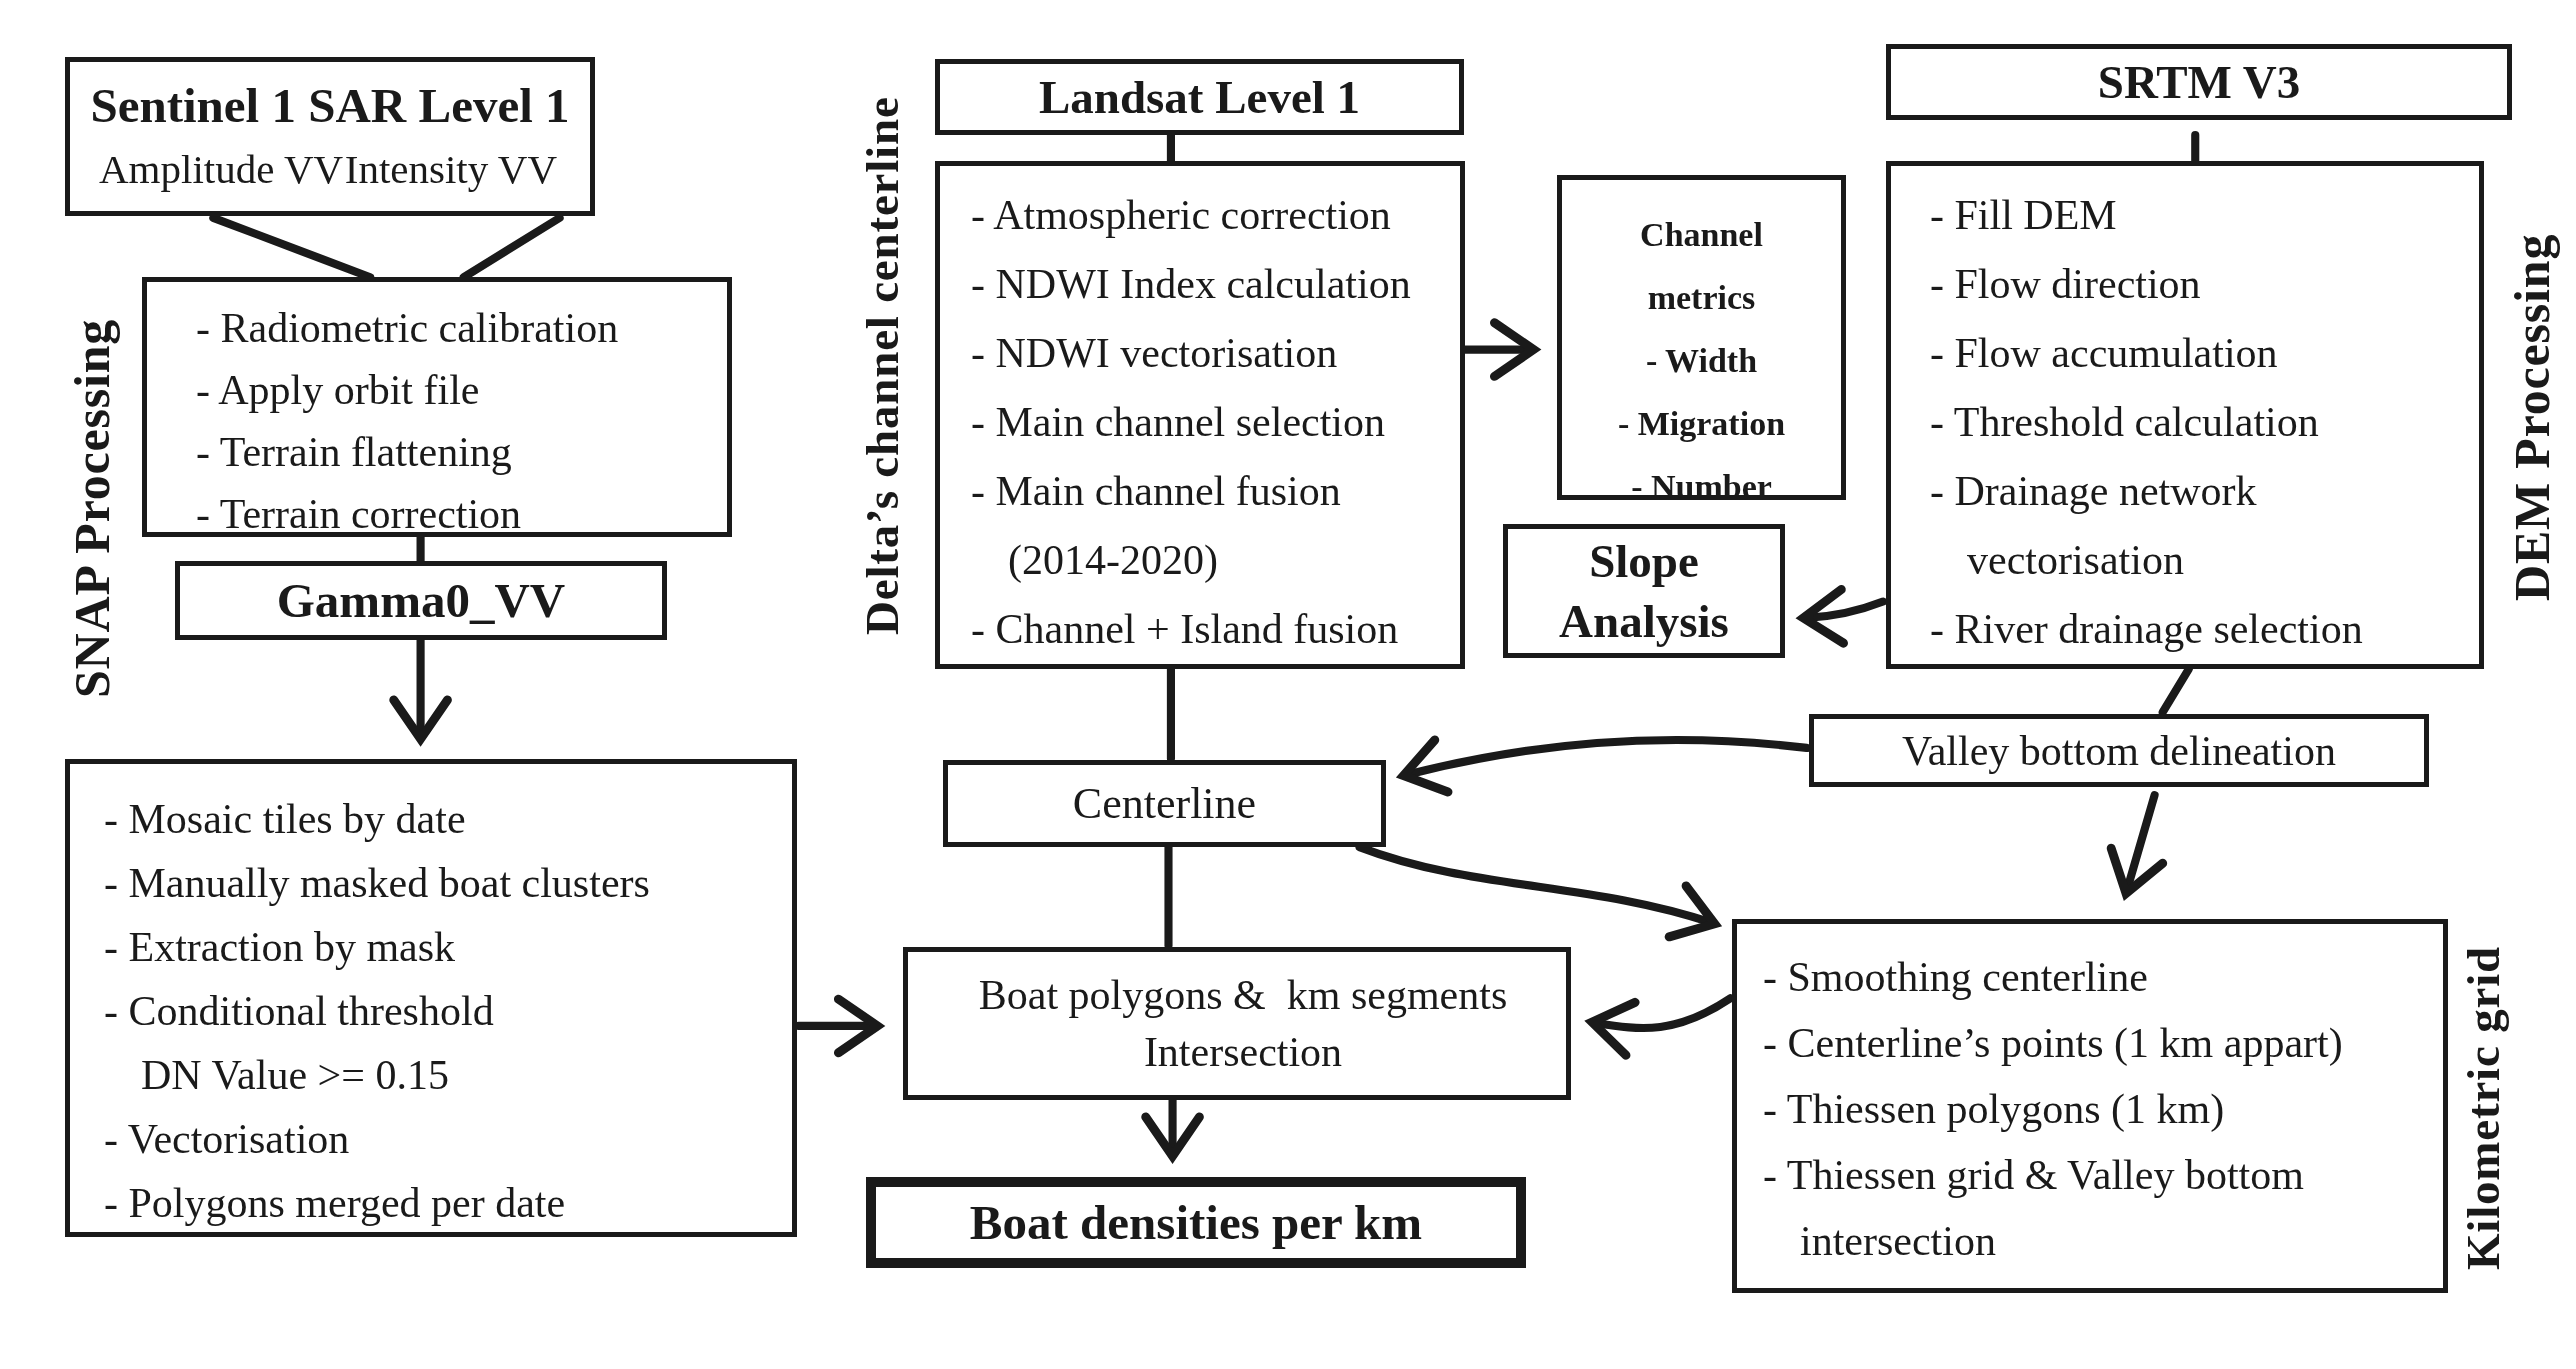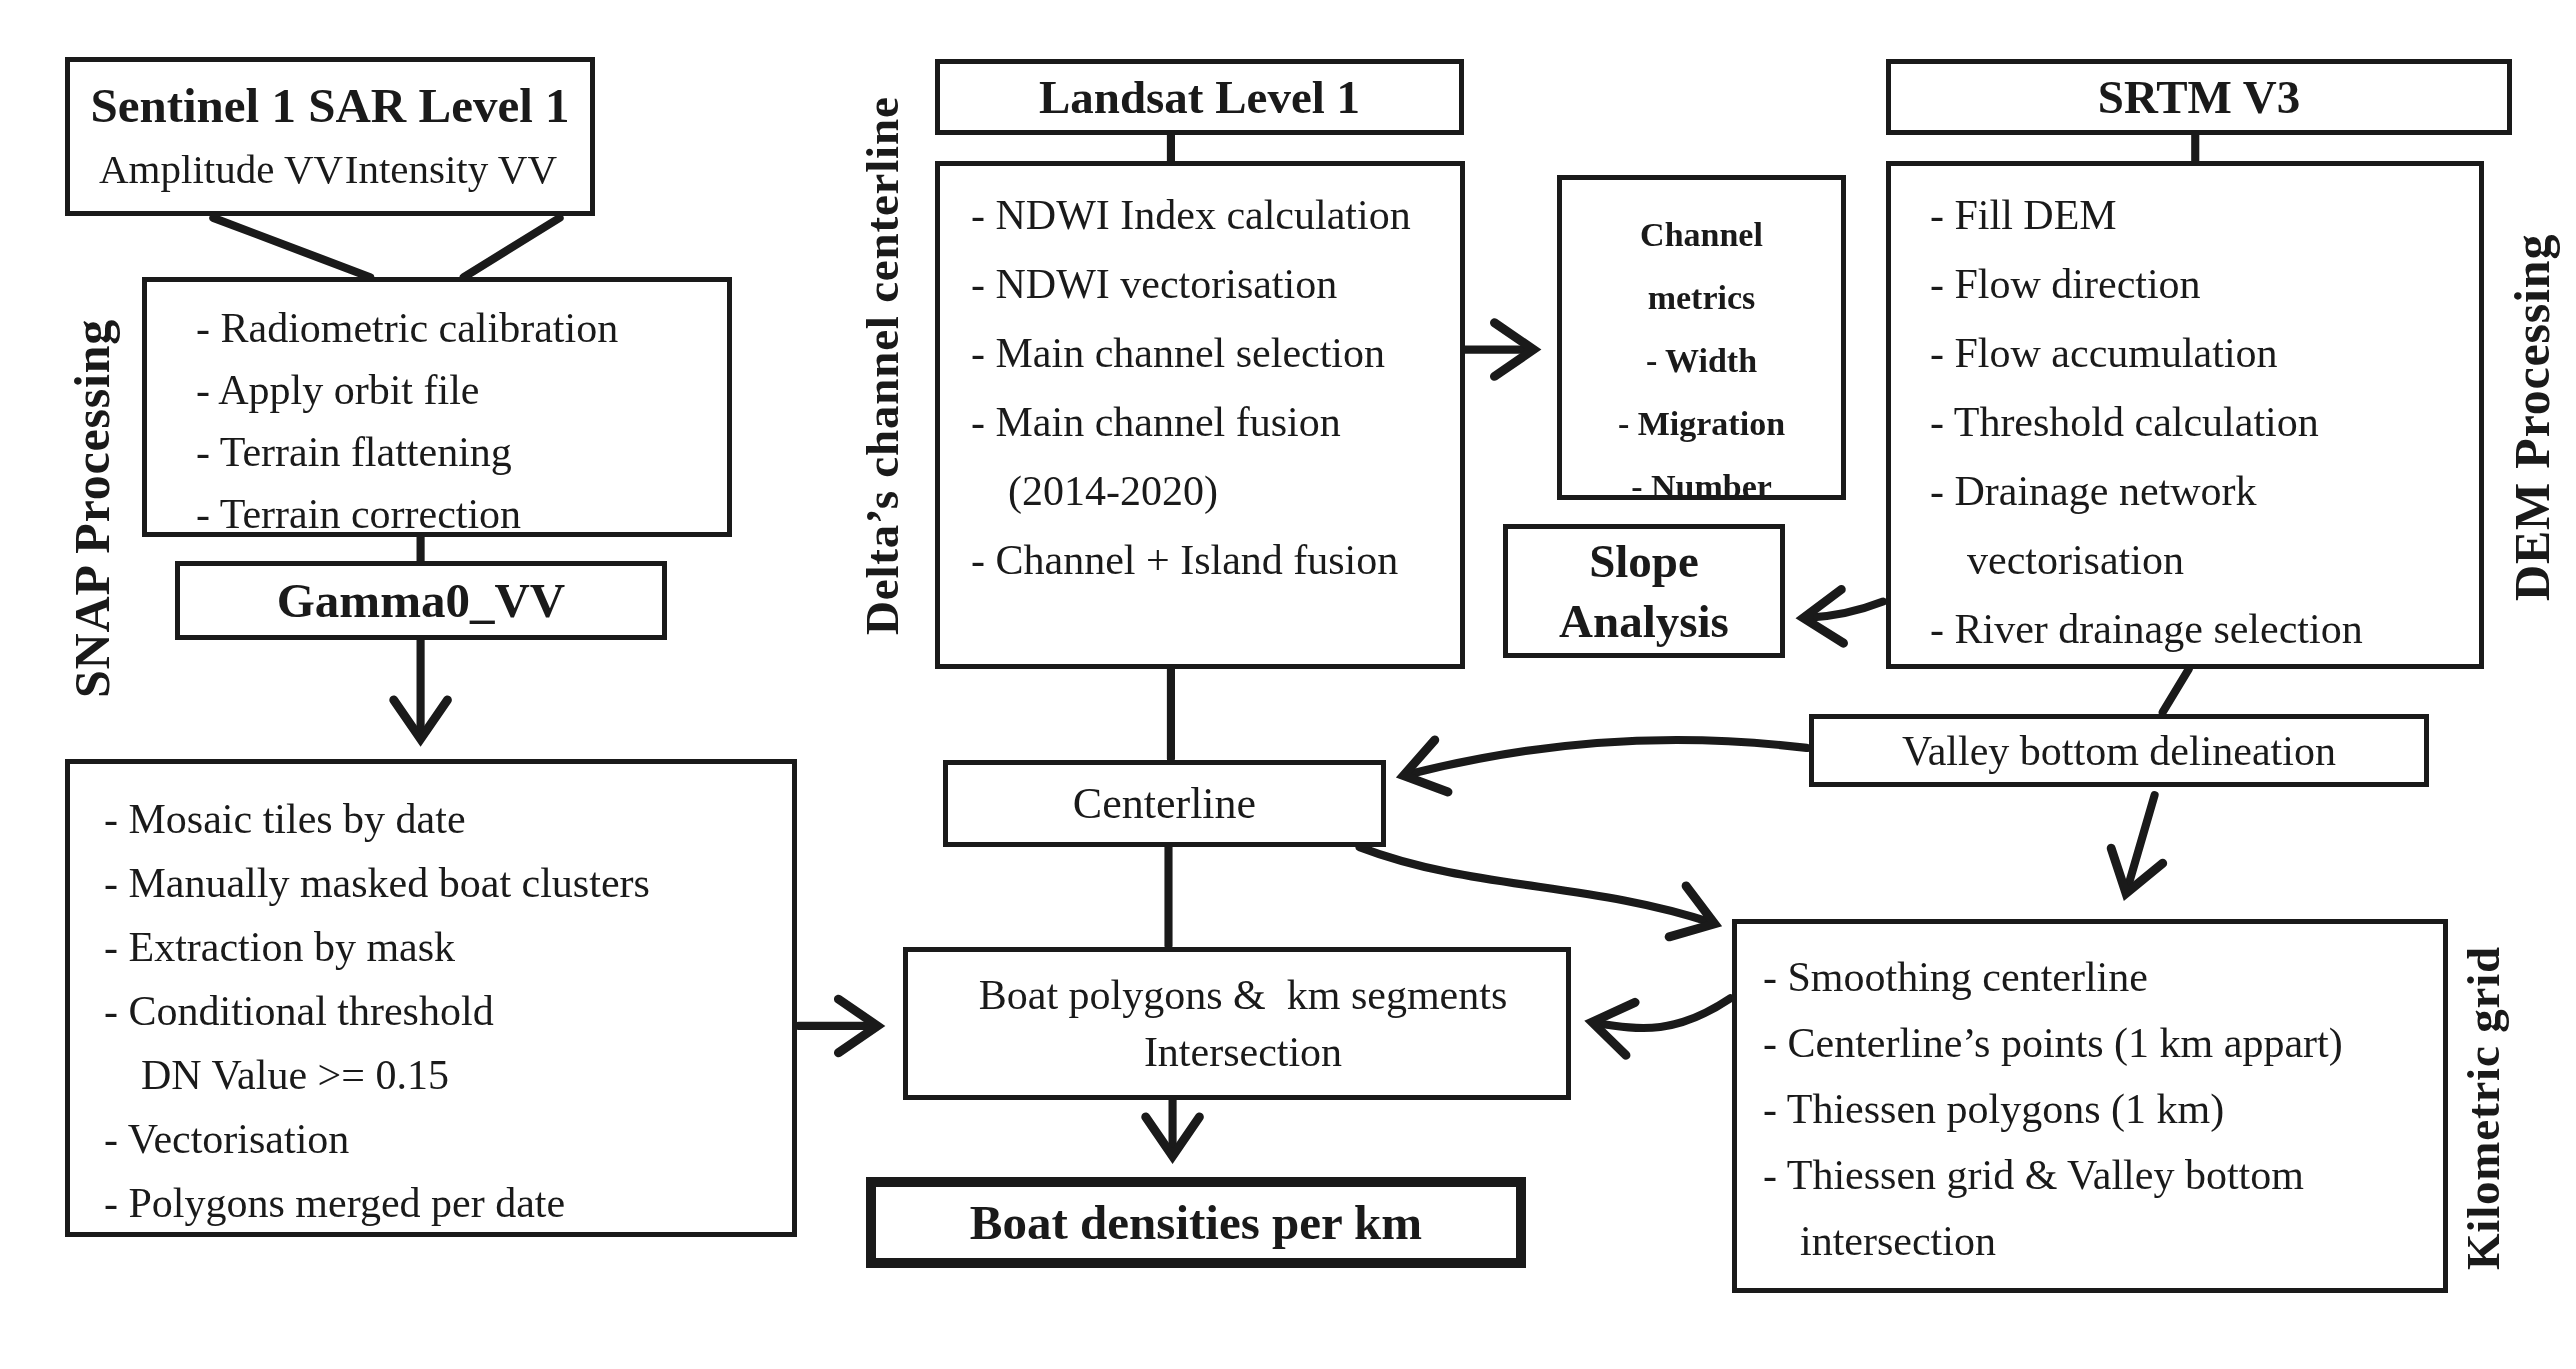--- a/index.html
+++ b/index.html
@@ -102,20 +102,21 @@
   </div>
 
   <div class="vlabel" style="left:855px;top:65px;height:602px;font-size:47px;">Delta’s channel centerline</div>
 
   <div class="box centered" style="left:935px;top:59px;width:529px;height:76px;">
     <div class="title-line" style="font-size:47px;">Landsat Level 1</div>
   </div>
 
   <div class="box" style="left:935px;top:161px;width:530px;height:508px;">
     <div class="items" style="line-height:69px;padding-left:31px;">
+      <div>- Atmospheric correction</div>
       <div>- NDWI Index calculation</div>
       <div>- NDWI vectorisation</div>
       <div>- Main channel selection</div>
       <div>- Main channel fusion</div>
       <div class="cont">(2014-2020)</div>
       <div>- Channel + Island fusion</div>
     </div>
   </div>
 
   <div class="box" style="left:1557px;top:175px;width:289px;height:325px;">
@@ -126,21 +127,21 @@
       <div>- Migration</div>
       <div>- Number</div>
     </div>
   </div>
 
   <div class="box centered" style="left:1503px;top:524px;width:282px;height:134px;">
     <div class="title-line" style="font-size:47px;line-height:60px;">Slope</div>
     <div class="title-line" style="font-size:47px;line-height:60px;">Analysis</div>
   </div>
 
-  <div class="box centered" style="left:1886px;top:59px;width:626px;height:76px;">
+  <div class="box centered" style="left:1886px;top:44px;width:626px;height:76px;">
     <div class="title-line" style="font-size:47px;">SRTM V3</div>
   </div>
 
   <div class="vlabel" style="left:2503px;top:167px;height:500px;">DEM Processing</div>
 
   <div class="box" style="left:1886px;top:161px;width:598px;height:508px;">
     <div class="items" style="line-height:69px;padding-left:39px;">
       <div>- Fill DEM</div>
       <div>- Flow direction</div>
       <div>- Flow accumulation</div>

